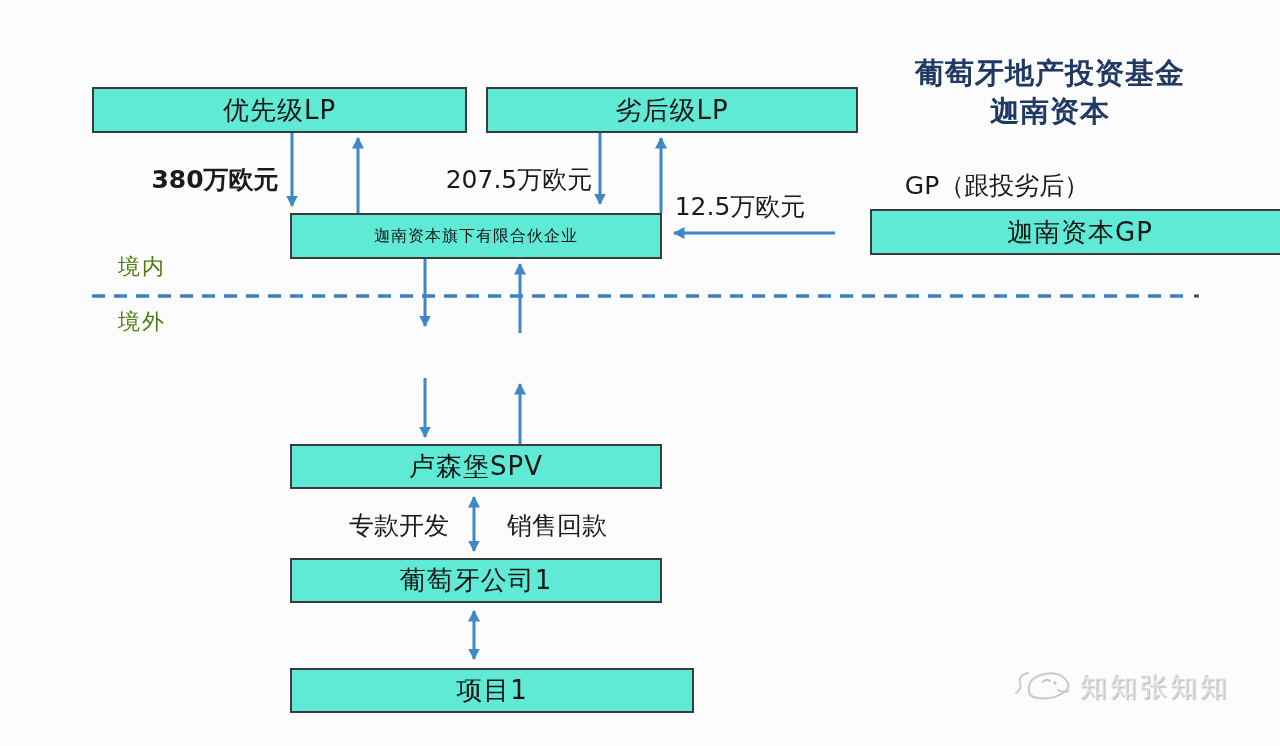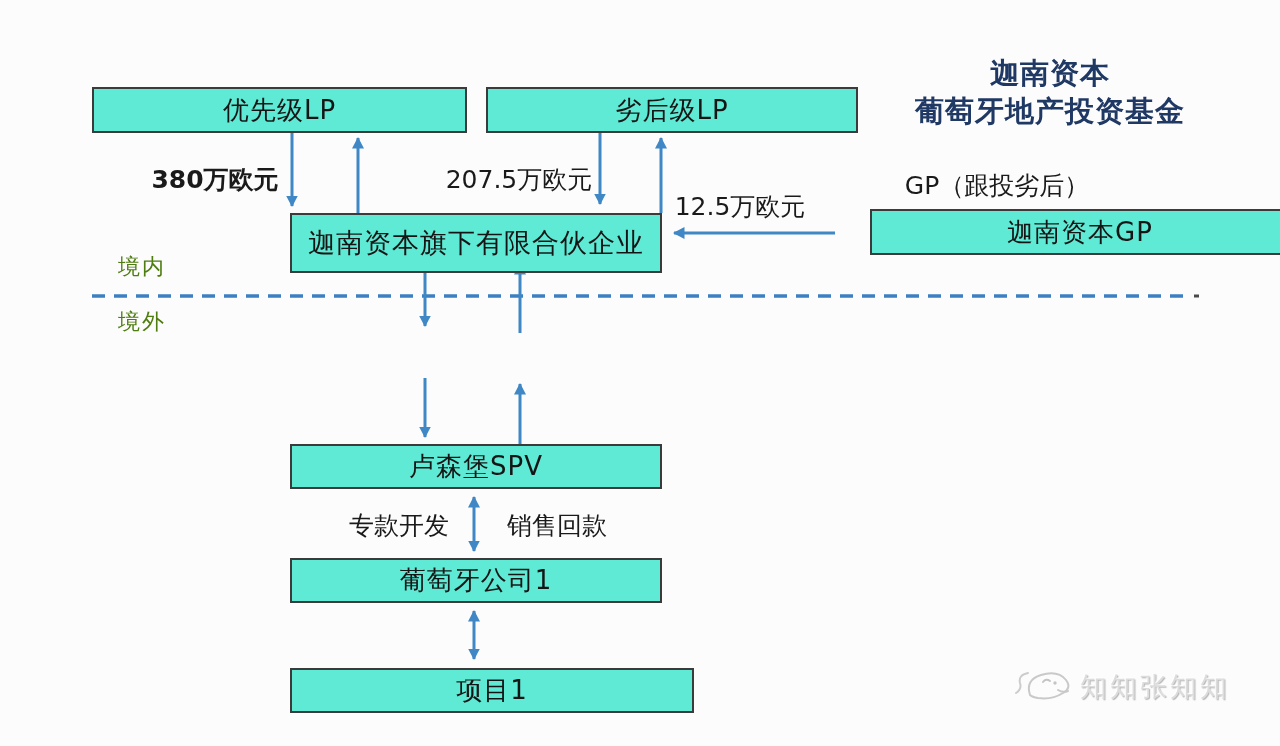--- a/index.html
+++ b/index.html
@@ -22,21 +22,21 @@
     box-sizing:border-box;
     border:2px solid #3b3b3b;
     background:#5eead4;
     display:flex;align-items:center;justify-content:center;
     font-size:26px;color:#151515;
     letter-spacing:1px;
     white-space:nowrap;
   }
   .node-senior   {left:92px;  top:87px;  width:375px; height:46px;}
   .node-junior   {left:486px; top:87px;  width:372px; height:46px;}
-  .node-partner  {left:290px; top:213px; width:372px; height:60px; font-size:27px;}
+  .node-partner  {left:290px; top:213px; width:372px; height:46px; font-size:16px;}
   .node-gp       {left:870px; top:209px; width:420px; height:46px;}
   .node-hk       {left:290px; top:333px; width:372px; height:45px;}
   .node-lux      {left:290px; top:444px; width:372px; height:45px;}
   .node-pt       {left:290px; top:558px; width:372px; height:45px;}
   .node-proj     {left:290px; top:668px; width:404px; height:45px;}
 
   .flowlabel{
     position:absolute;
     font-size:25px;color:#1a1a1a;
     text-align:center;white-space:nowrap;
@@ -102,22 +102,22 @@
 
     <line x1="425" y1="378" x2="425" y2="437" stroke="#3f87c5" stroke-width="3" marker-end="url(#ah)"></line>
     <line x1="520" y1="444" x2="520" y2="384" stroke="#3f87c5" stroke-width="3" marker-end="url(#ah)"></line>
 
     <line x1="474" y1="497" x2="474" y2="551" stroke="#3f87c5" stroke-width="3" marker-start="url(#ah)" marker-end="url(#ah)"></line>
 
     <line x1="474" y1="611" x2="474" y2="659" stroke="#3f87c5" stroke-width="3" marker-start="url(#ah)" marker-end="url(#ah)"></line>
   </svg>
 
   <div class="title">
+    <div>葡萄牙地产投资基金</div>
     <div>迦南资本</div>
-    <div>葡萄牙地产投资基金</div>
   </div>
 
   <div class="node node-senior">优先级LP</div>
   <div class="node node-junior">劣后级LP</div>
   <div class="node node-partner">迦南资本旗下有限合伙企业</div>
   <div class="node node-gp">迦南资本GP</div>
   <div class="node node-lux">卢森堡SPV</div>
   <div class="node node-pt">葡萄牙公司1</div>
   <div class="node node-proj">项目1</div>
 

